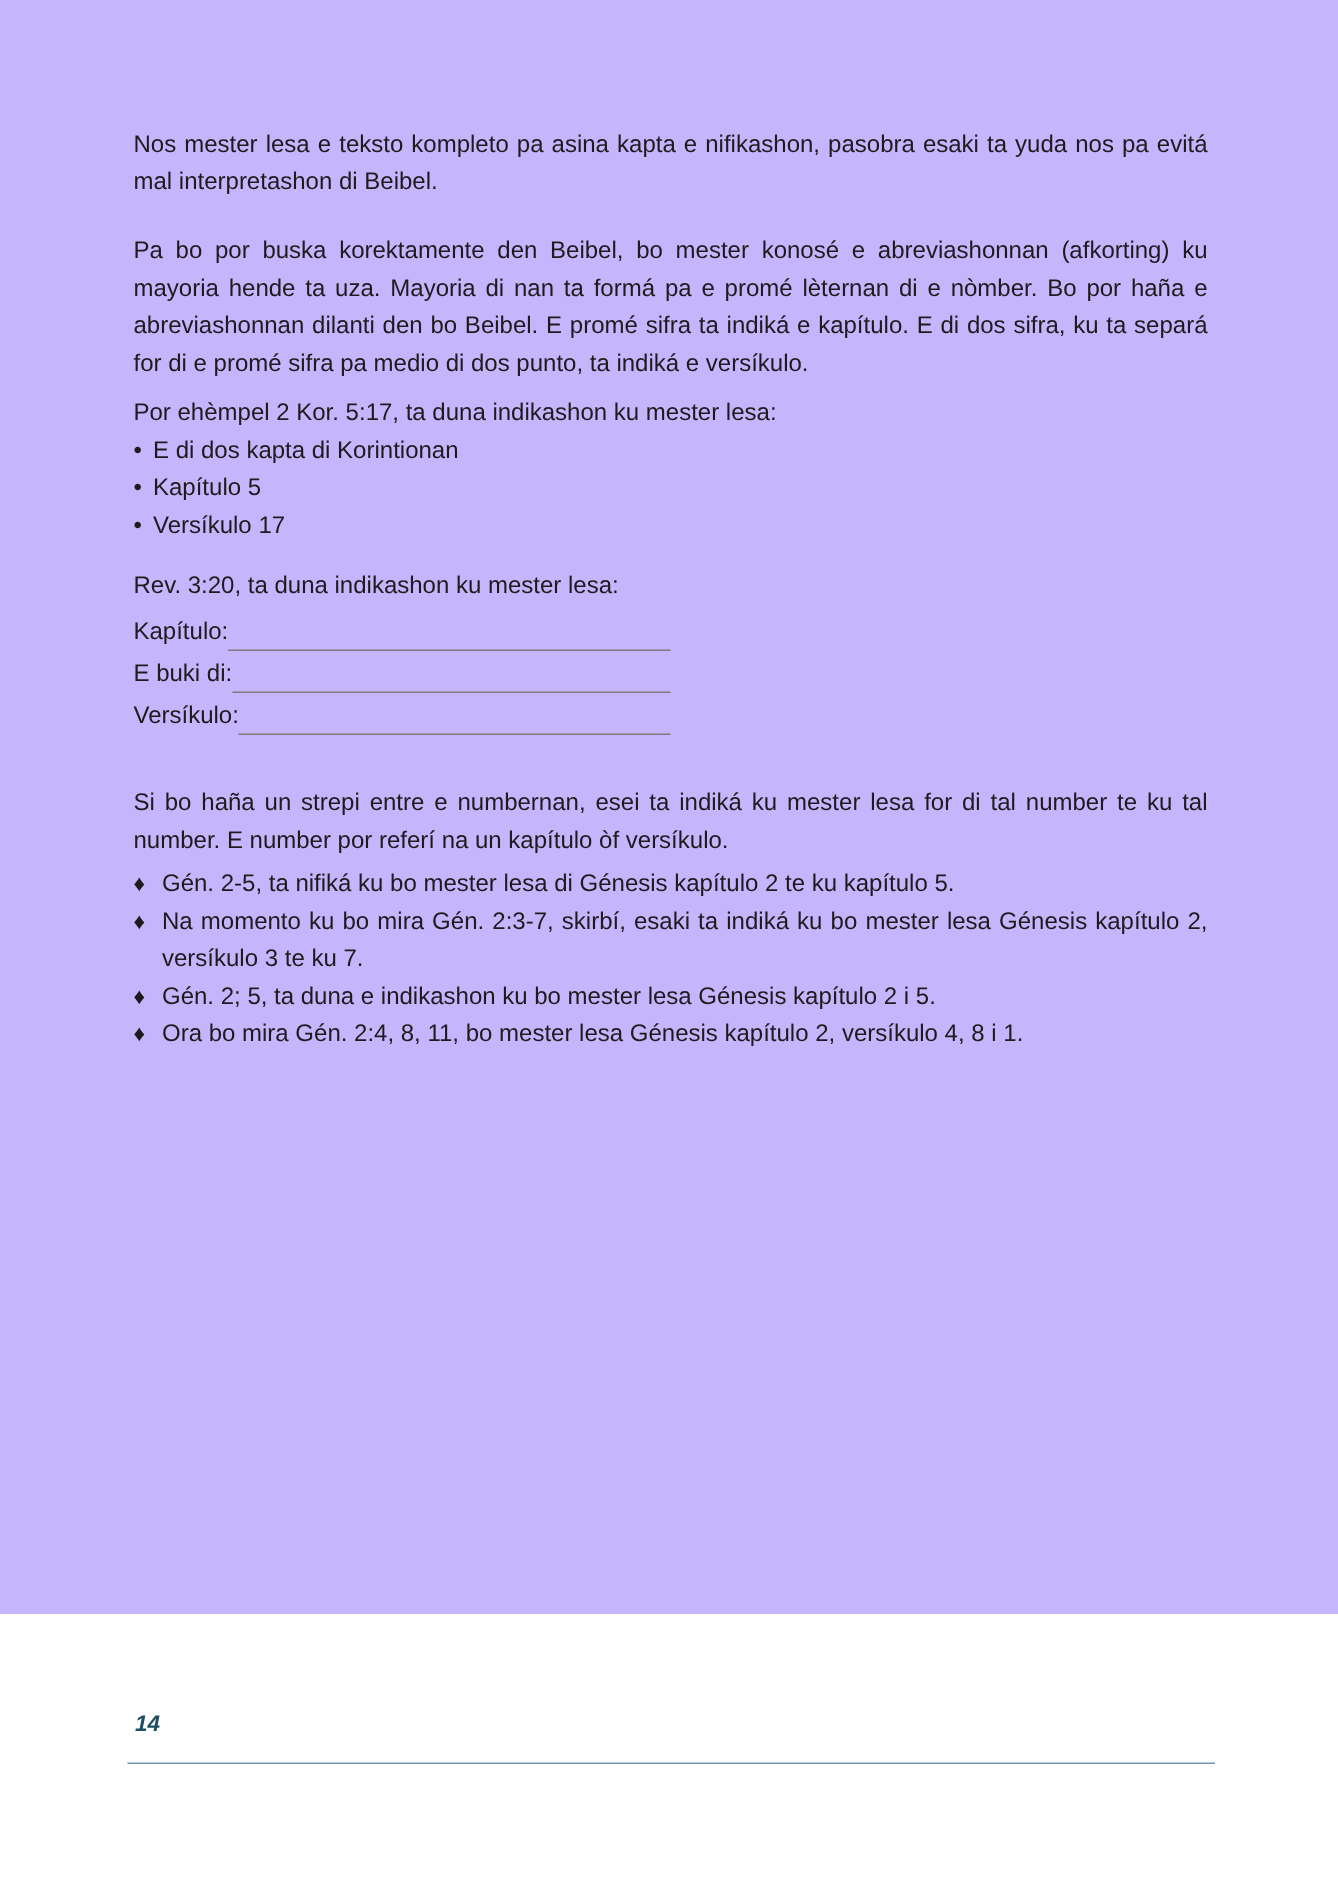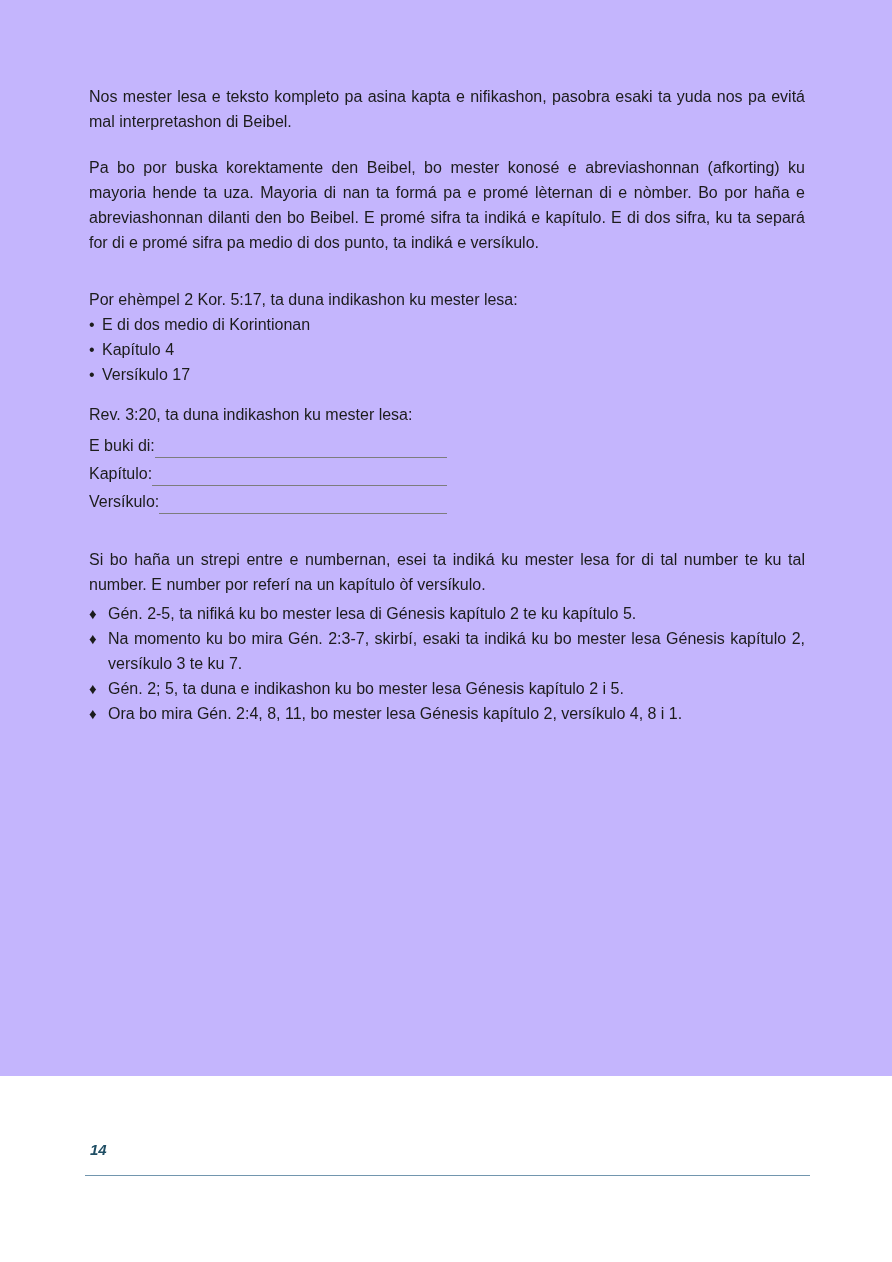--- a/index.html
+++ b/index.html
@@ -11,21 +11,21 @@
     position:relative;
     overflow:hidden;
   }
   .page { position:relative; width:892px; height:1076px; background:#c4b5fd;padding-left:48px; }
   .content {
     position:absolute; left:89px; top:84px; width:716px;
     font-size:16px; line-height:25px;
   }
   p { margin:0; }
   .para-intro      { margin-bottom:21px; text-align:justify; }
-  .para-abbrev     { margin-bottom:32px; text-align:justify; }
+  .para-abbrev     { margin-bottom:8px; text-align:justify; }
   .kor-intro       { margin-bottom:0; }
   ul.round-list    { list-style:none; margin:0 0 15px 0; padding:0; }
   ul.round-list li { position:relative; padding-left:13px; }
   ul.round-list .marker { position:absolute; left:0; top:0; }
   .rev-intro       { margin-bottom:6px; }
   .fields          { margin-bottom:33px; }
   .field-row       { display:flex; align-items:flex-end; width:358px; margin-bottom:3px; line-height:25px; }
   .field-label     { white-space:nowrap; }
   .blank-line      { flex:1; height:21px; border-bottom:1px solid #7d7d7d; }
   .para-strepi     { margin-bottom:4px; text-align:justify; }
@@ -49,41 +49,41 @@
 
     <p class="para-intro">Nos mester lesa e teksto kompleto pa asina kapta e nifikashon, pasobra esaki ta yuda nos pa evitá mal interpretashon di Beibel.</p>
 
     <p class="para-abbrev">Pa bo por buska korektamente den Beibel, bo mester konosé e abreviashonnan (afkorting) ku mayoria hende ta uza. Mayoria di nan ta formá pa e promé lèternan di e nòmber. Bo por haña e abreviashonnan dilanti den bo Beibel. E promé sifra ta indiká e kapítulo. E di dos sifra, ku ta separá for di e promé sifra pa medio di dos punto, ta indiká e versíkulo.</p>
 
     <p class="kor-intro">Por ehèmpel 2 Kor. 5:17, ta duna indikashon ku mester lesa:</p>
 
     <ul class="round-list">
       <li>
         <span class="marker">•</span>
-        <span>E di dos medio di Korintionan</span>
+        <span>E di dos kapta di Korintionan</span>
       </li>
       <li>
         <span class="marker">•</span>
-        <span>Kapítulo 4</span>
+        <span>Kapítulo 5</span>
       </li>
       <li>
         <span class="marker">•</span>
         <span>Versíkulo 17</span>
       </li>
     </ul>
 
     <p class="rev-intro">Rev. 3:20, ta duna indikashon ku mester lesa:</p>
 
     <div class="fields">
       <div class="field-row">
-        <span class="field-label">E buki di:</span>
+        <span class="field-label">Kapítulo:</span>
         <span class="blank-line"></span>
       </div>
       <div class="field-row">
-        <span class="field-label">Kapítulo:</span>
+        <span class="field-label">E buki di:</span>
         <span class="blank-line"></span>
       </div>
       <div class="field-row">
         <span class="field-label">Versíkulo:</span>
         <span class="blank-line"></span>
       </div>
     </div>
 
     <p class="para-strepi">Si bo haña un strepi entre e numbernan, esei ta indiká ku mester lesa for di tal number te ku tal number. E number por referí na un kapítulo òf versíkulo.</p>
 

